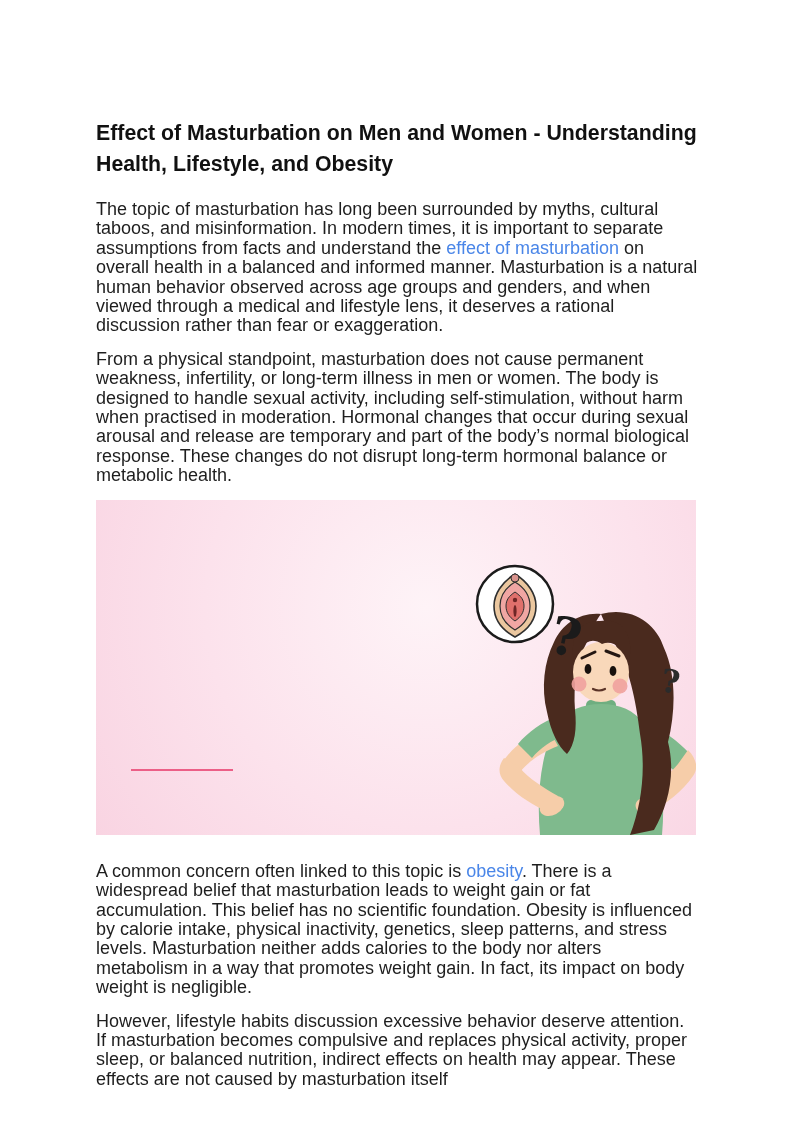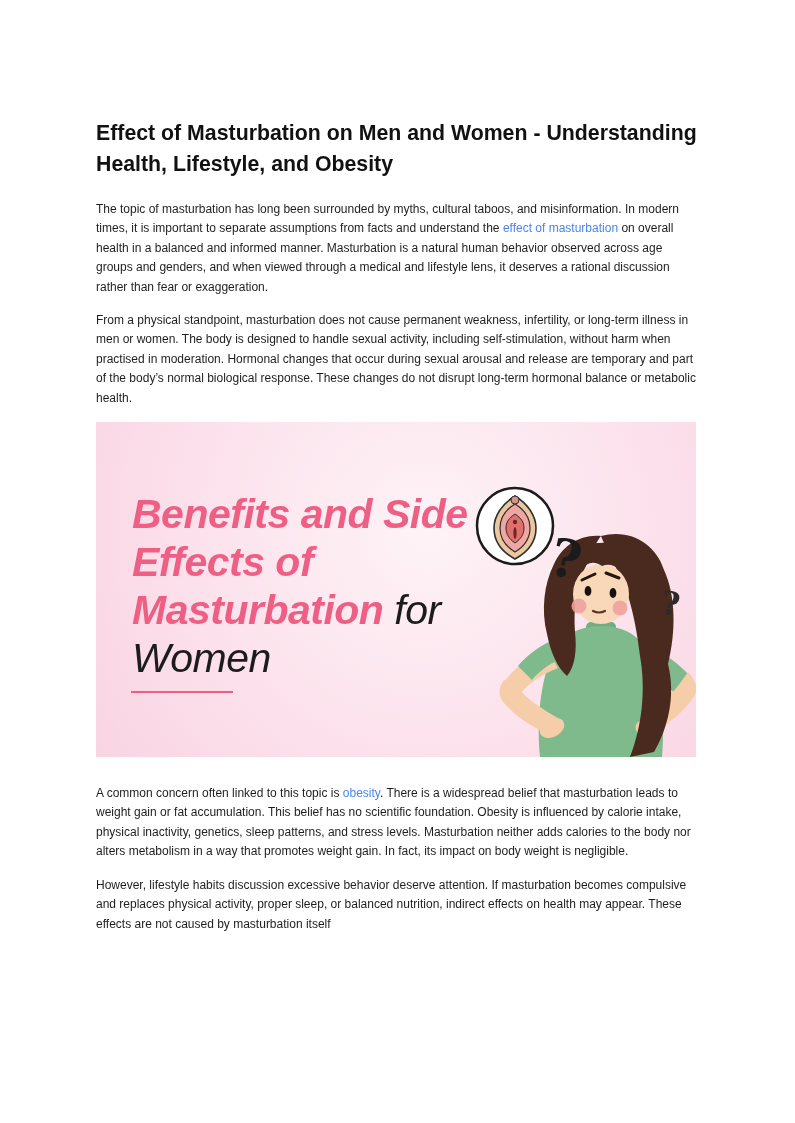--- a/index.html
+++ b/index.html
@@ -15,21 +15,21 @@
   .content { position: absolute; left: 96px; top: 118px; width: 602px; }
 
   h1.heading {
     font-size: 21.3px;
     line-height: 31px;
     font-weight: bold;
     color: #111111;
     margin: 0 0 20px 0;
   }
   p.para {
-    font-size: 12px;
+    font-size: 18px;
     line-height: 19.4px;
     margin: 4px 0 14px 0;
     color: #1e1e1e;
   }
   a.doclink { color: #4a86e8; text-decoration: none; cursor: pointer; }
 
   figure.figure {
     position: relative;
     width: 600px; height: 335px;
     margin: 2px 0 27px 0;
@@ -116,26 +116,20 @@
           <path d="M419 92 C425 96 428 100 428 106 C428 112 425 117 419 121 C413 117 410 112 410 106 C410 100 413 96 419 92 Z" fill="#e0706c" stroke="#2f2f2f" stroke-width="1"></path>
           <circle cx="419" cy="78" r="4" fill="#d8928c" stroke="#2f2f2f" stroke-width="1"></circle>
           <circle cx="419" cy="100" r="2.2" fill="#6d2626"></circle>
           <ellipse cx="419" cy="111" rx="1.6" ry="6" fill="#6d2626"></ellipse>
         </g>
 
         <text x="455" y="155" font-size="52" fill="#1b1b1b" class="qmark-large" transform="rotate(12 470 135)">?</text>
         <text x="565" y="192" font-size="32" fill="#2b2b2b" class="qmark-small" transform="rotate(8 570 182)">?</text>
       </svg>
 
-      <div class="fig-title">
-        <div class="fig-line"><span class="hl">Benefits and Side</span><span class="rest"></span></div>
-        <div class="fig-line"><span class="hl">Effects of</span><span class="rest"></span></div>
-        <div class="fig-line"><span class="hl">Masturbation</span><span class="rest"> for</span></div>
-        <div class="fig-line"><span class="hl"></span><span class="rest">Women</span></div>
-      </div>
       <div class="fig-underline"></div>
     </figure>
 
     <p class="para"><span>A common concern often linked to this topic is </span><a class="doclink">obesity</a><span>. There is a widespread belief that masturbation leads to weight gain or fat accumulation. This belief has no scientific foundation. Obesity is influenced by calorie intake, physical inactivity, genetics, sleep patterns, and stress levels. Masturbation neither adds calories to the body nor alters metabolism in a way that promotes weight gain. In fact, its impact on body weight is negligible.</span></p>
 
     <p class="para">However, lifestyle habits discussion excessive behavior deserve attention. If masturbation becomes compulsive and replaces physical activity, proper sleep, or balanced nutrition, indirect effects on health may appear. These effects are not caused by masturbation itself</p>
 
   </div>
 </div>
 

